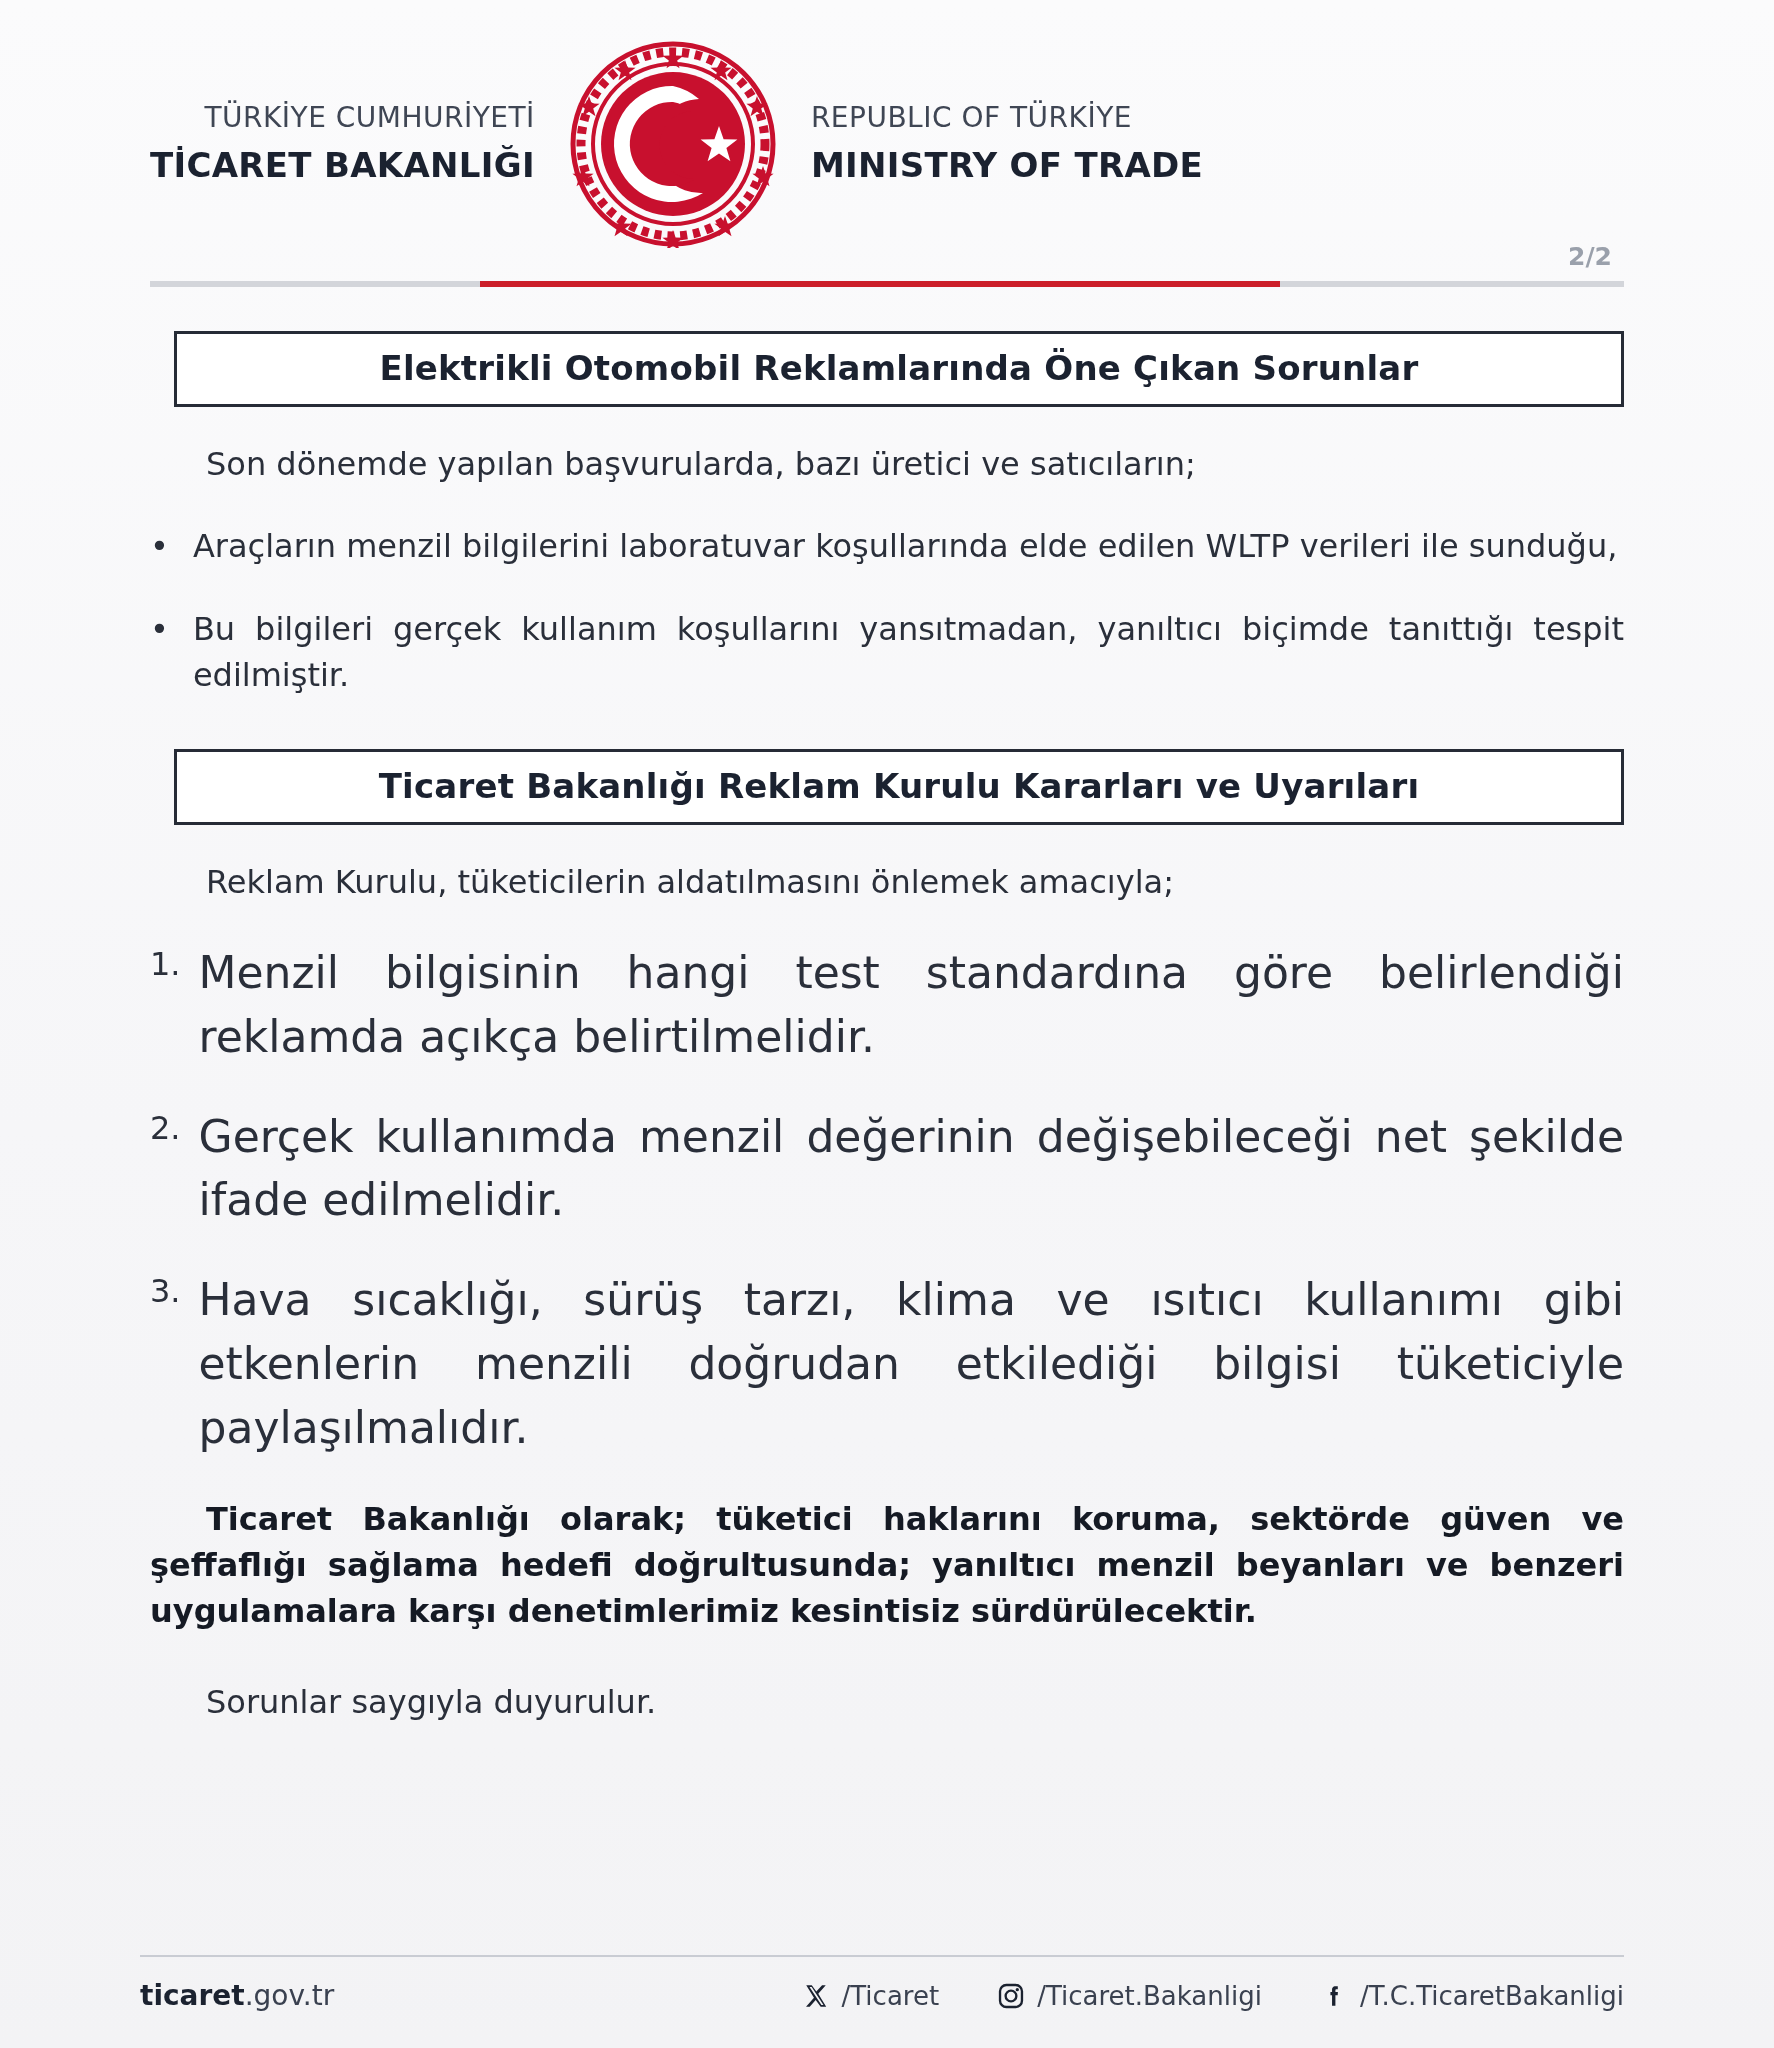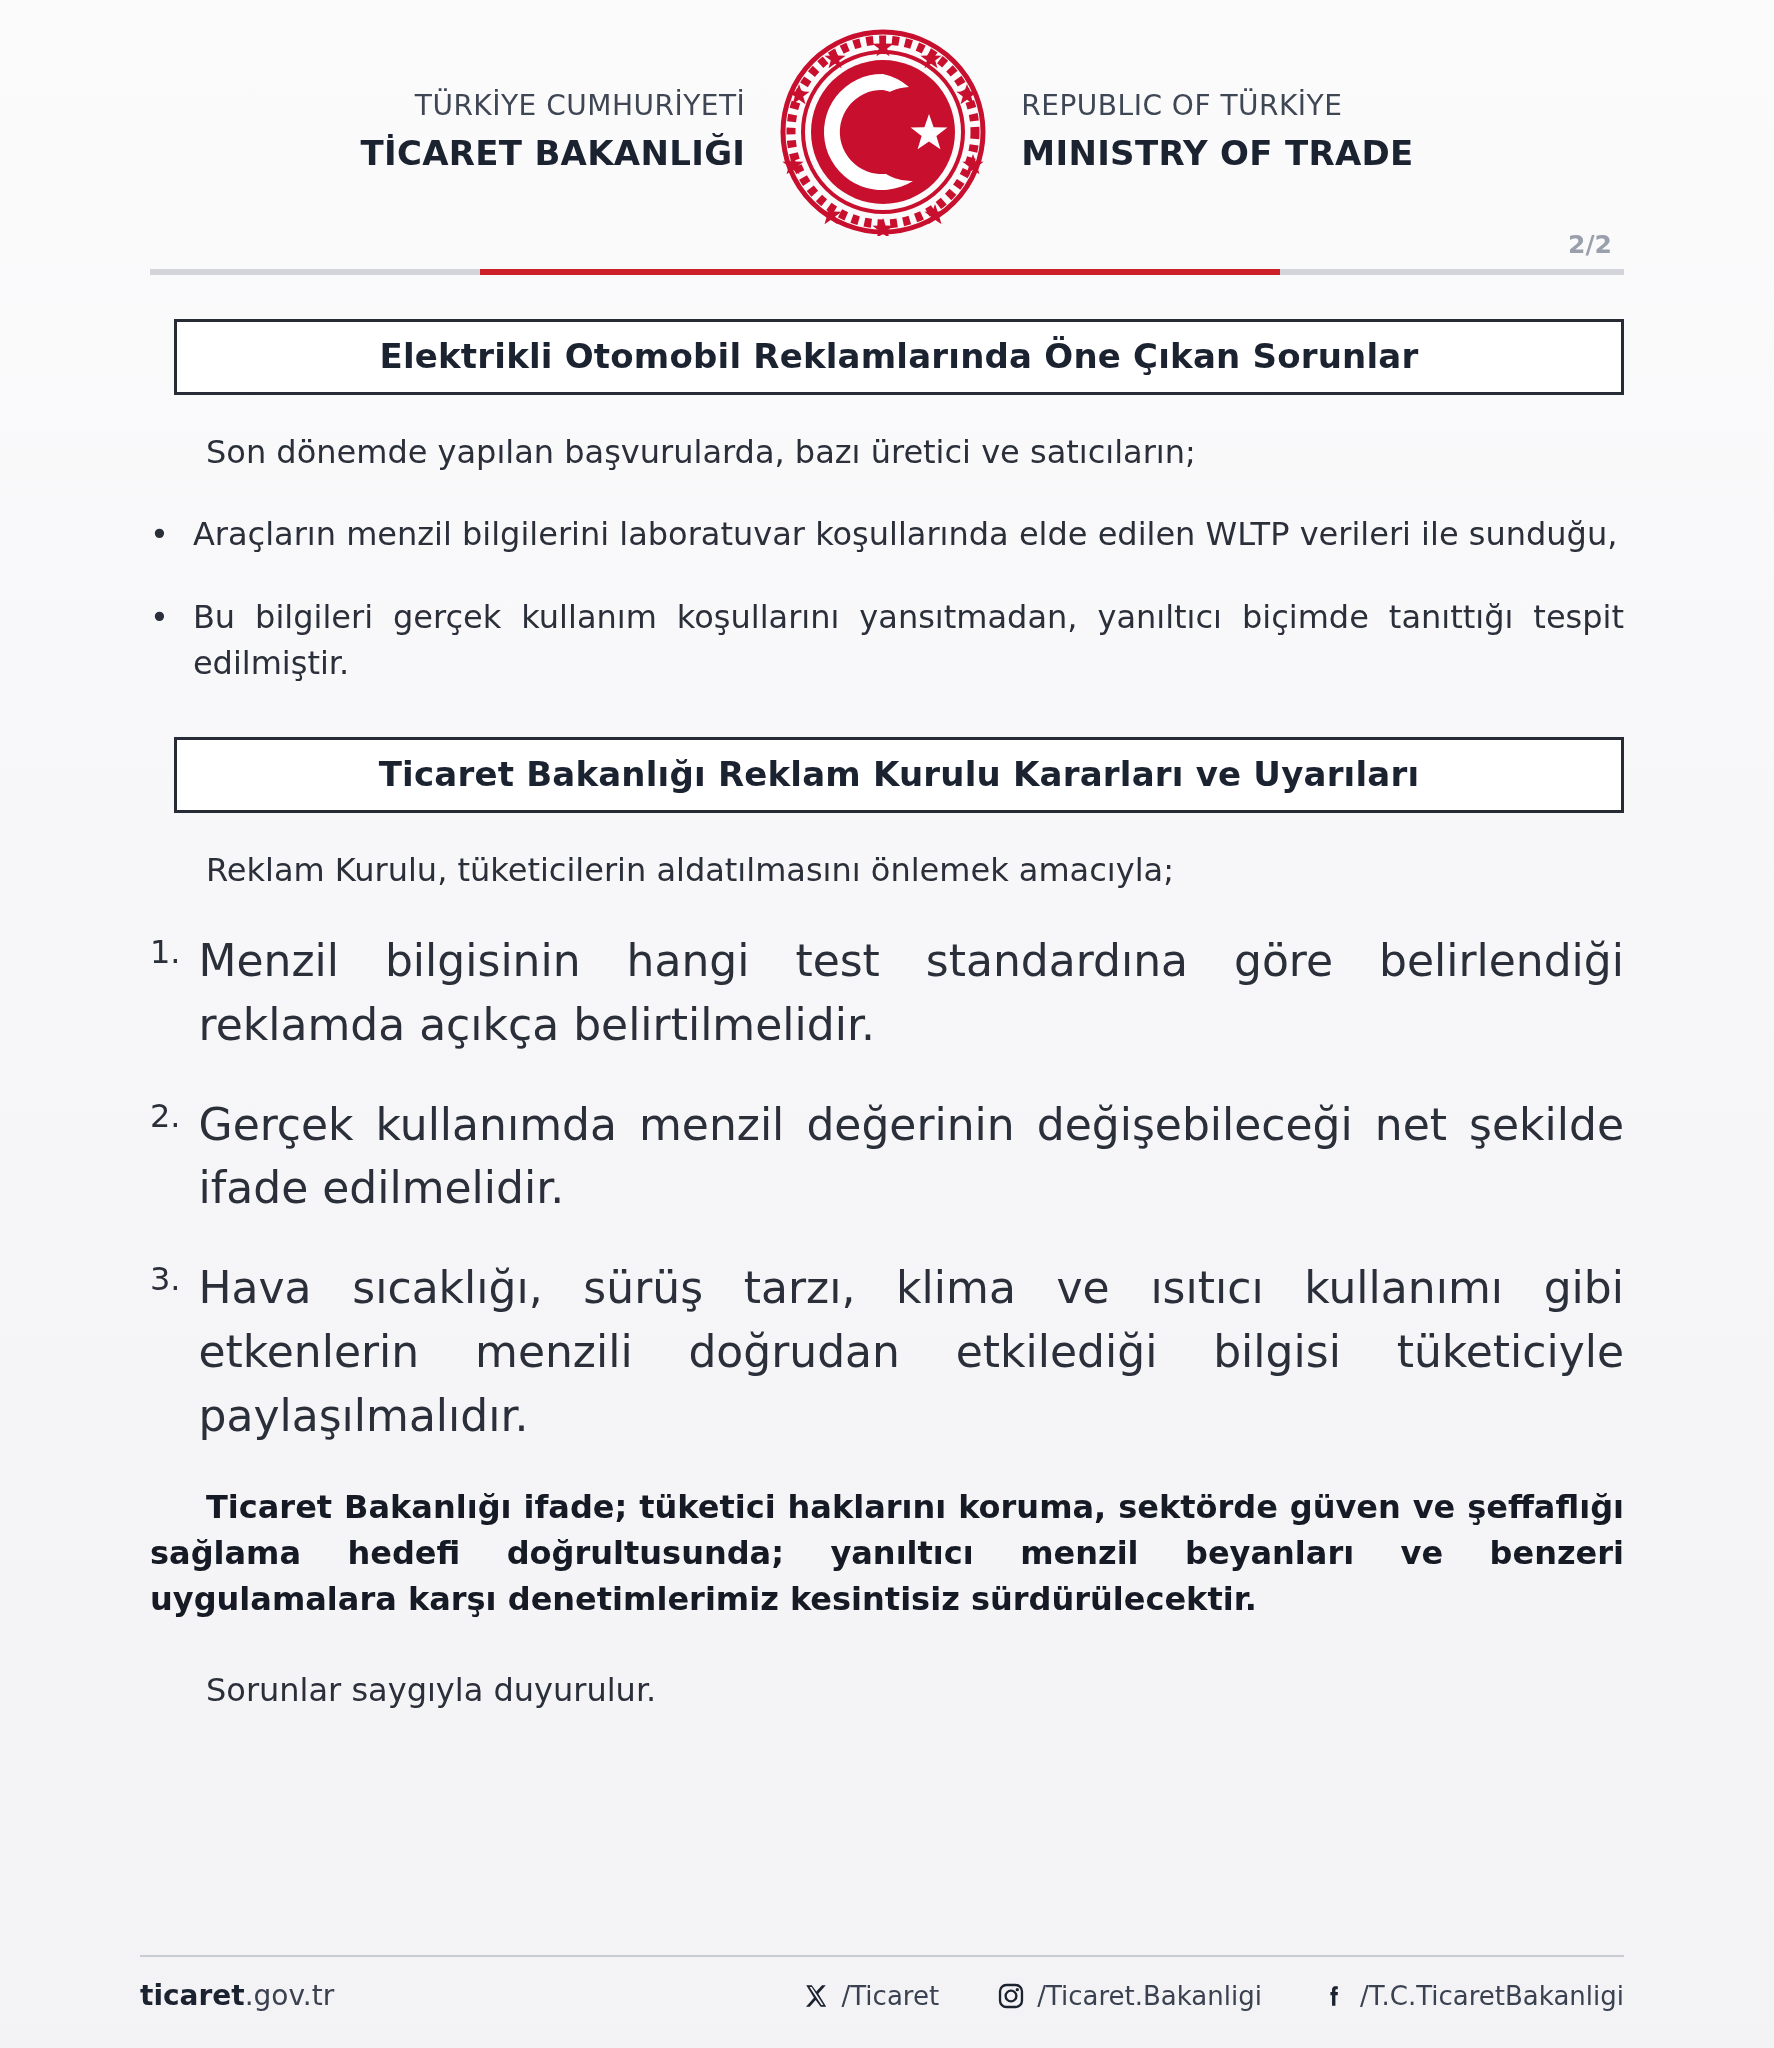--- a/index.html
+++ b/index.html
@@ -21,22 +21,22 @@
     height: 2048px;
     background: linear-gradient(180deg, #fbfbfc 0%, #f6f6f8 55%, #f3f3f5 100%);
     box-sizing: border-box;
     padding: 0 150px;
   }
 
   
   .header {
     display: flex;
     align-items: center;
-    justify-content: center;
-    padding-top: 28px;
+    justify-content: flex-start;
+    padding-top: 40px;
     gap: 34px;
   }
   .header-text-left {
     text-align: right;
     line-height: 1.22;
   }
   .header-text-right {
     text-align: left;
     line-height: 1.22;
   }
@@ -279,21 +279,21 @@
   <div class="num-row">
     <div class="num-mark">2.</div>
     <div class="num-text">Gerçek kullanımda menzil değerinin değişebileceği net şekilde ifade edilmelidir.</div>
   </div>
 
   <div class="num-row">
     <div class="num-mark">3.</div>
     <div class="num-text">Hava sıcaklığı, sürüş tarzı, klima ve ısıtıcı kullanımı gibi etkenlerin menzili doğrudan etkilediği bilgisi tüketiciyle paylaşılmalıdır.</div>
   </div>
 
-  <p class="closing">Ticaret Bakanlığı ifade; tüketici haklarını koruma, sektörde güven ve şeffaflığı sağlama hedefi doğrultusunda; yanıltıcı menzil beyanları ve benzeri uygulamalara karşı denetimlerimiz kesintisiz sürdürülecektir.</p>
+  <p class="closing">Ticaret Bakanlığı olarak; tüketici haklarını koruma, sektörde güven ve şeffaflığı sağlama hedefi doğrultusunda; yanıltıcı menzil beyanları ve benzeri uygulamalara karşı denetimlerimiz kesintisiz sürdürülecektir.</p>
 
   <p class="respect">Sorunlar saygıyla duyurulur.</p>
 
   <div class="footer">
     <div class="footer-rule"></div>
     <div class="footer-row">
       <div class="site">
         <b>ticaret</b><span>.gov.tr</span>
       </div>
       <div class="socials">

